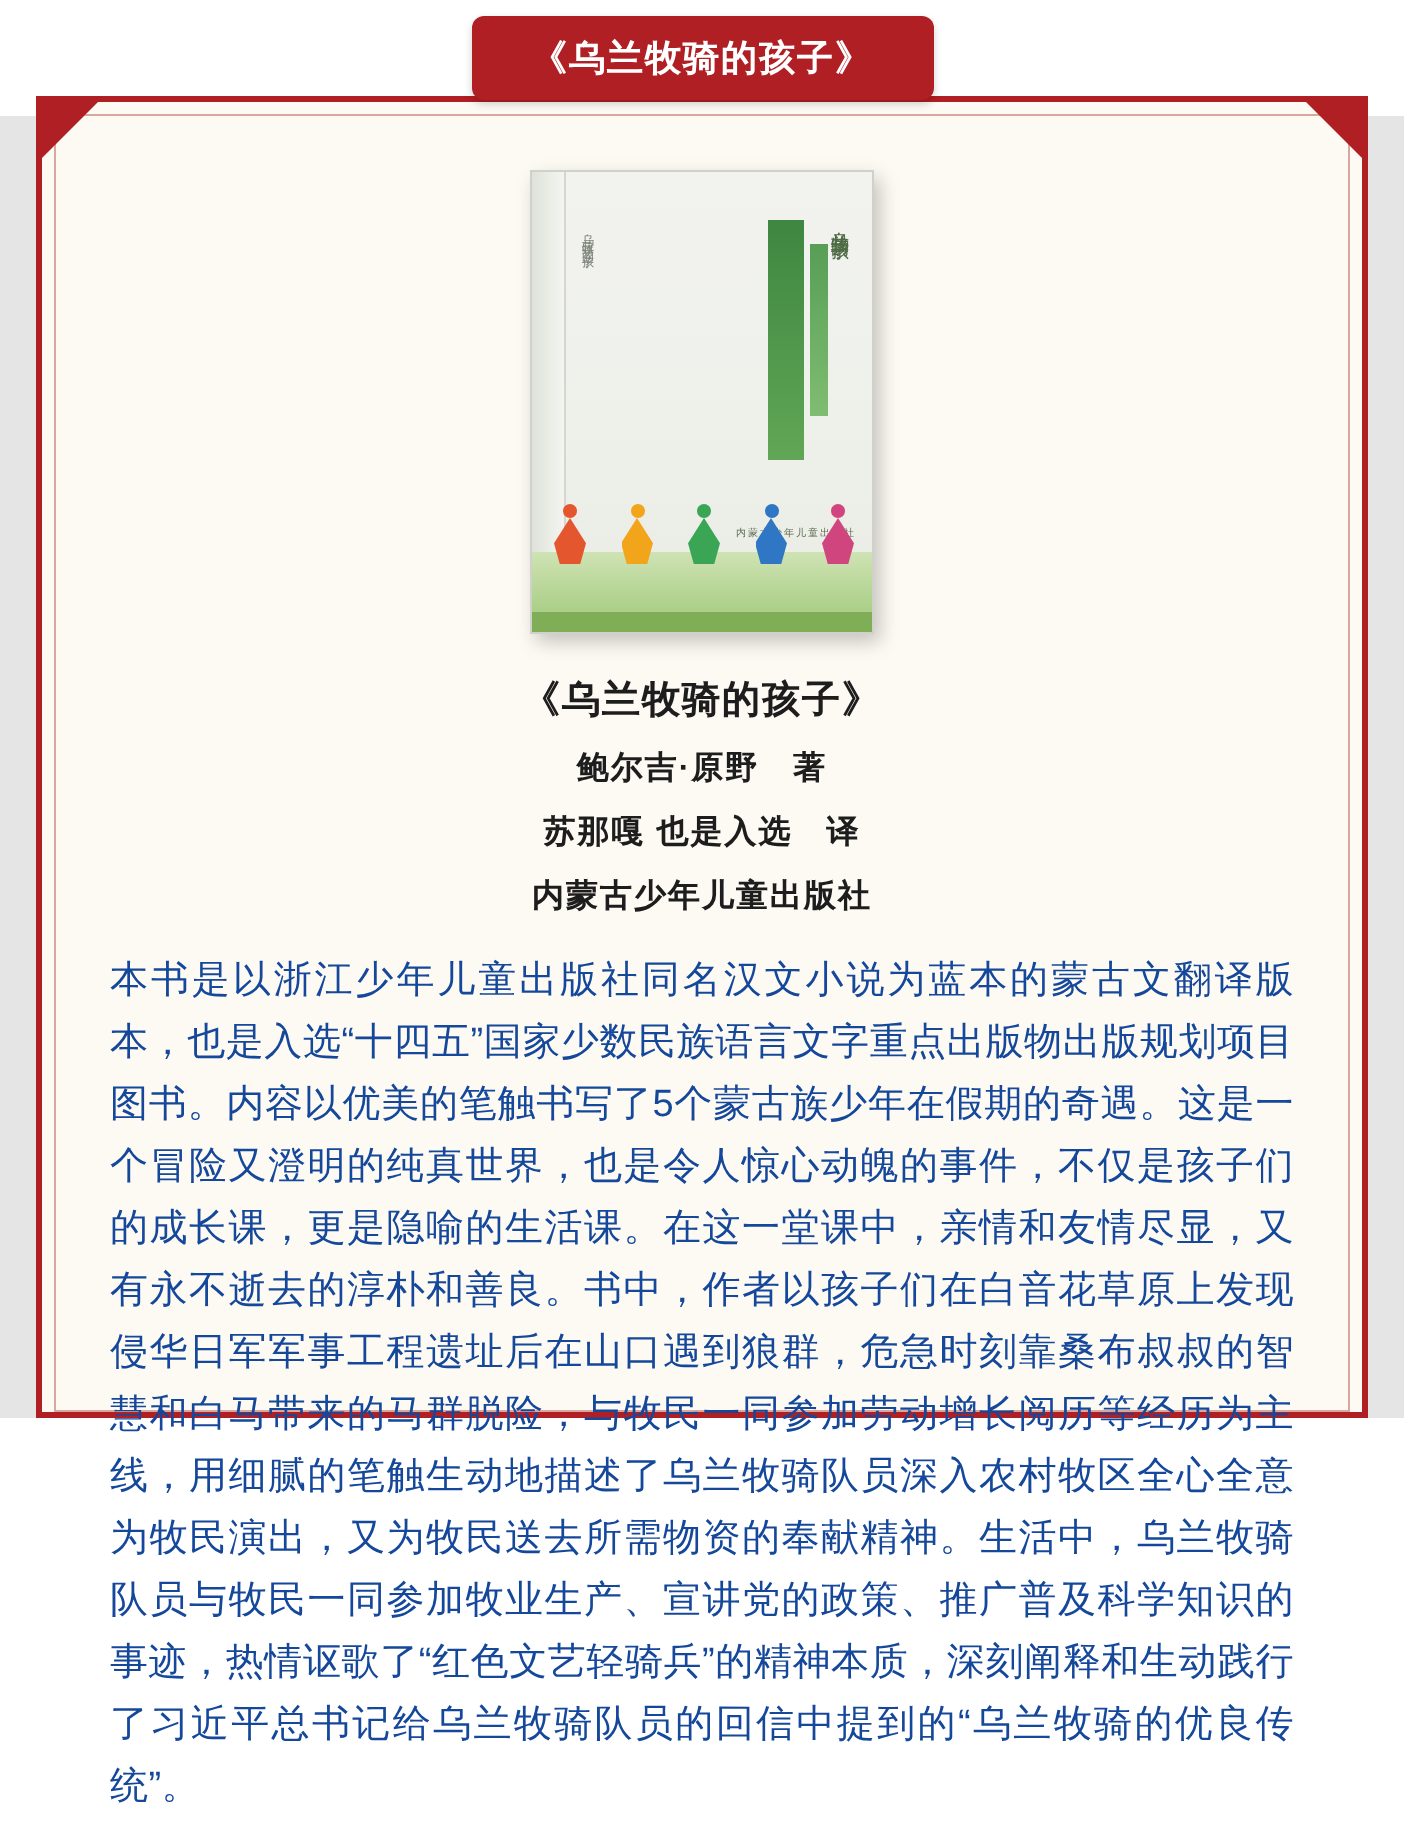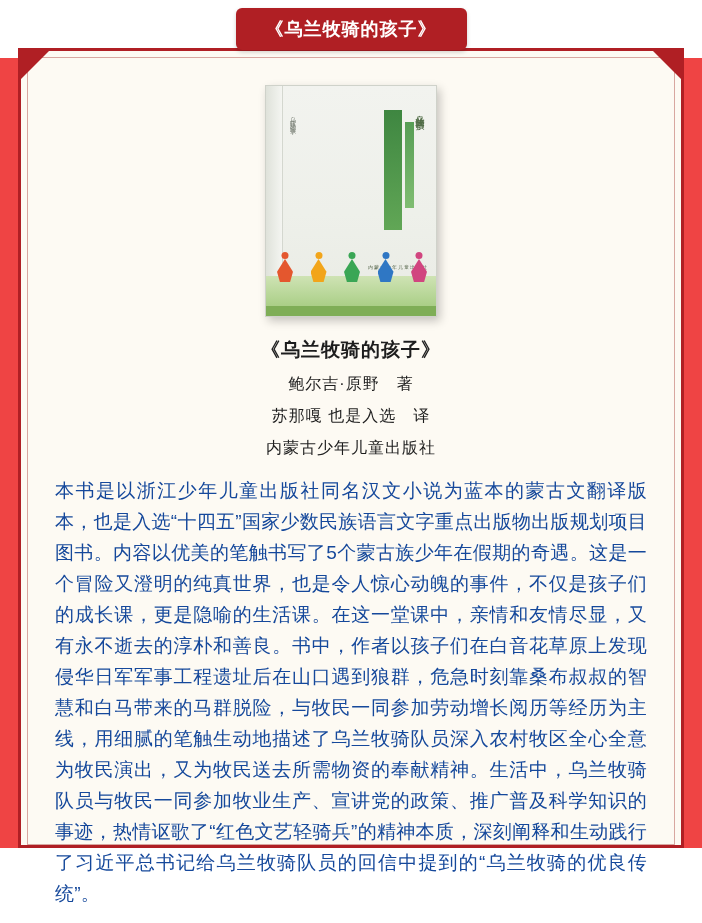--- a/index.html
+++ b/index.html
@@ -4,22 +4,22 @@
 <style>
   html,body{margin:0;padding:0;}
   body{
     width:702px;height:923px;
     background:#ffffff;
     font-family:"Liberation Sans","DejaVu Sans",sans-serif;
     overflow:hidden;
   }
   .page{
     position:relative;
-    width:702px;height:848px;
-    background:#ef4444;
+    width:702px;height:709px;
+    background:#e5e5e5;
     box-sizing:border-box;
   }
   
   .ribbon-wrap{
     position:relative;
     height:58px;
     display:flex;align-items:center;justify-content:center;
     background:#ffffff;
   }
   .ribbon{
@@ -136,21 +136,21 @@
   
   .titles{
     text-align:center;
     margin-top:20px;
     color:#1d1d1d;
   }
   .titles .t1{
     font-size:19px;font-weight:bold;letter-spacing:1px;margin-bottom:11px;
   }
   .titles .t2,.titles .t3,.titles .t4{
-    font-size:16px;font-weight:normal;letter-spacing:1px;margin-bottom:11px;
+    font-size:16px;font-weight:bold;letter-spacing:1px;margin-bottom:11px;
   }
   
   .body-text{
     margin-top:16px;
     color:#15489b;
     font-size:19px;
     line-height:31px;
     text-align:justify;
     text-justify:inter-ideograph;
     letter-spacing:0.2px;

